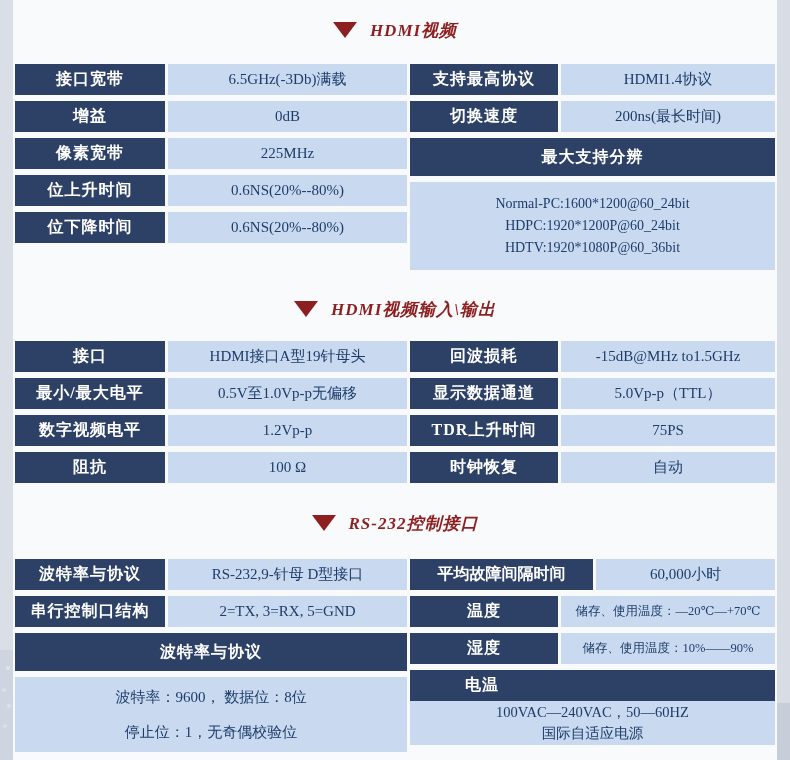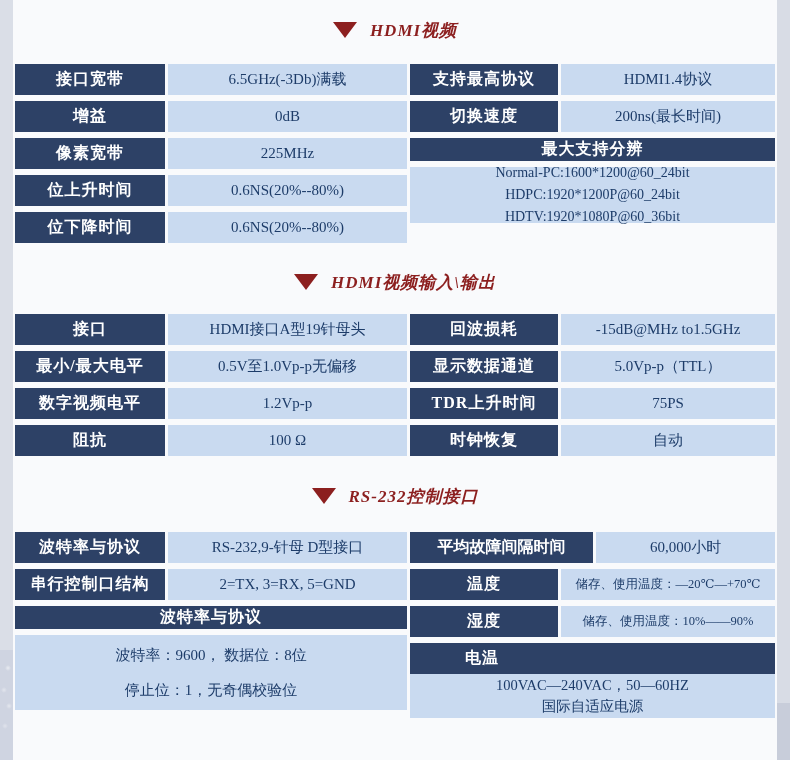--- a/index.html
+++ b/index.html
@@ -39,25 +39,25 @@
   .half.right{width:365px;flex:none;}
   .row{display:flex;gap:3px;height:31px;flex:none;}
   .hcell{background:#2d4166;color:#ffffff;font-weight:bold;font-size:16px;
     display:flex;align-items:center;justify-content:center;flex:none;letter-spacing:1px;}
   .left .hcell{width:150px;}
   .right .hcell{width:148px;}
   .right .hcell.wide{width:183px;letter-spacing:0;}
   .vcell{flex:1;background:#c9daf0;color:#1d3c69;font-size:15px;
     display:flex;align-items:center;justify-content:center;text-align:center;}
   .vcell.small{font-size:12.5px;}
-  .span-header{height:23px;flex:none;background:#2d4166;color:#ffffff;font-weight:bold;
+  .span-header{height:38px;flex:none;background:#2d4166;color:#ffffff;font-weight:bold;
     font-size:16px;display:flex;align-items:center;justify-content:center;letter-spacing:1px;}
   .tall{background:#c9daf0;color:#1d3c69;display:flex;flex-direction:column;
     align-items:center;justify-content:center;flex:none;text-align:center;}
-  .res-cell{height:56px;font-size:14px;line-height:22px;}
+  .res-cell{height:88px;font-size:14px;line-height:22px;}
   .baud-cell{height:75px;font-size:15px;}
   .baud-cell .line{line-height:35px;}
   .power-block{height:75px;display:flex;flex-direction:column;flex:none;justify-content:flex-end;}
   .power-header{height:31px;flex:none;background:#2d4166;color:#ffffff;font-weight:bold;
     font-size:16px;display:flex;align-items:center;padding-left:55px;box-sizing:border-box;letter-spacing:1px;}
   .power-value{flex:1;background:#c9daf0;color:#1d3c69;font-size:14.5px;line-height:21px;
     display:flex;flex-direction:column;align-items:center;justify-content:center;text-align:center;}
 </style>
 </head>
 <body>

